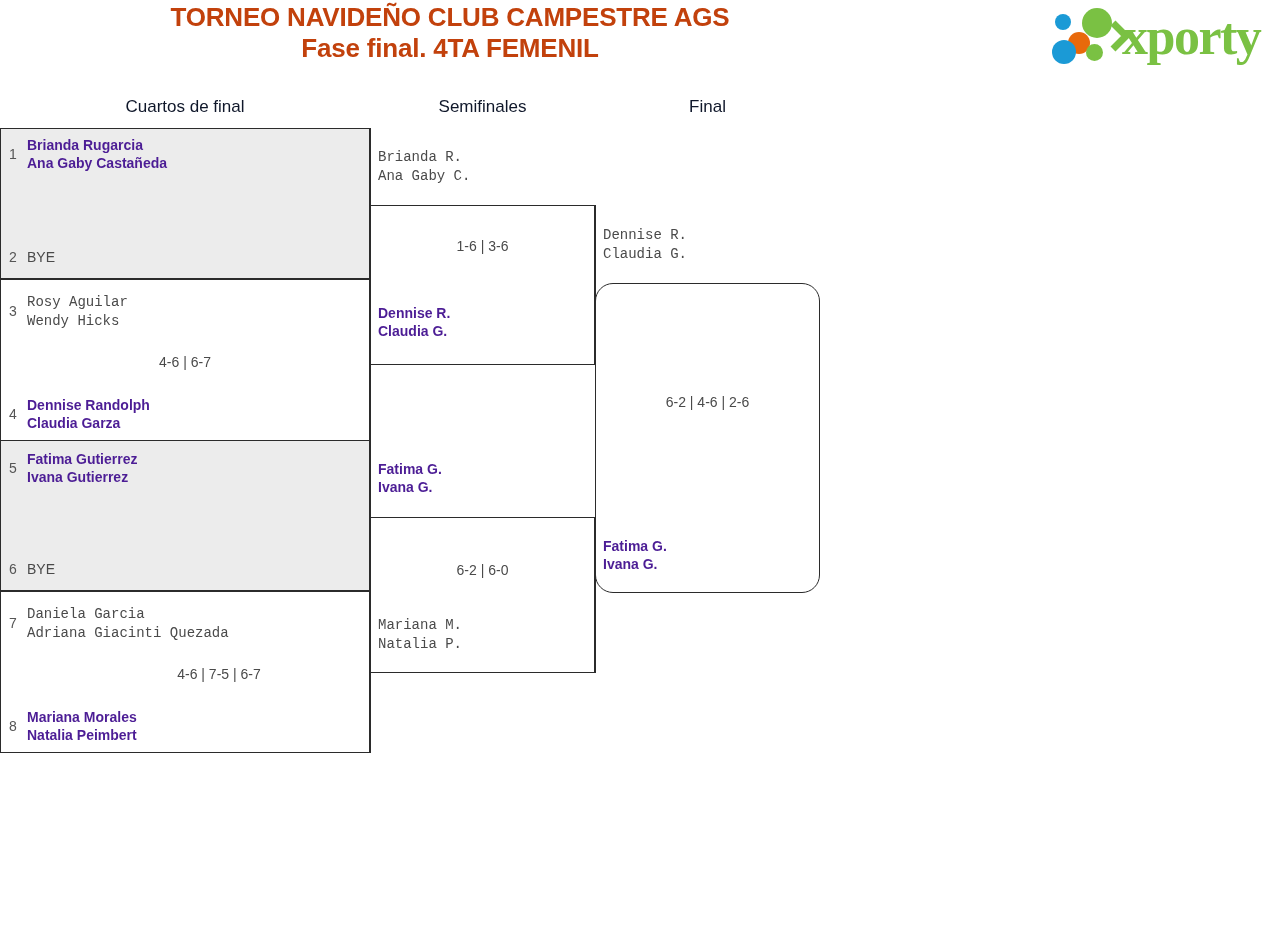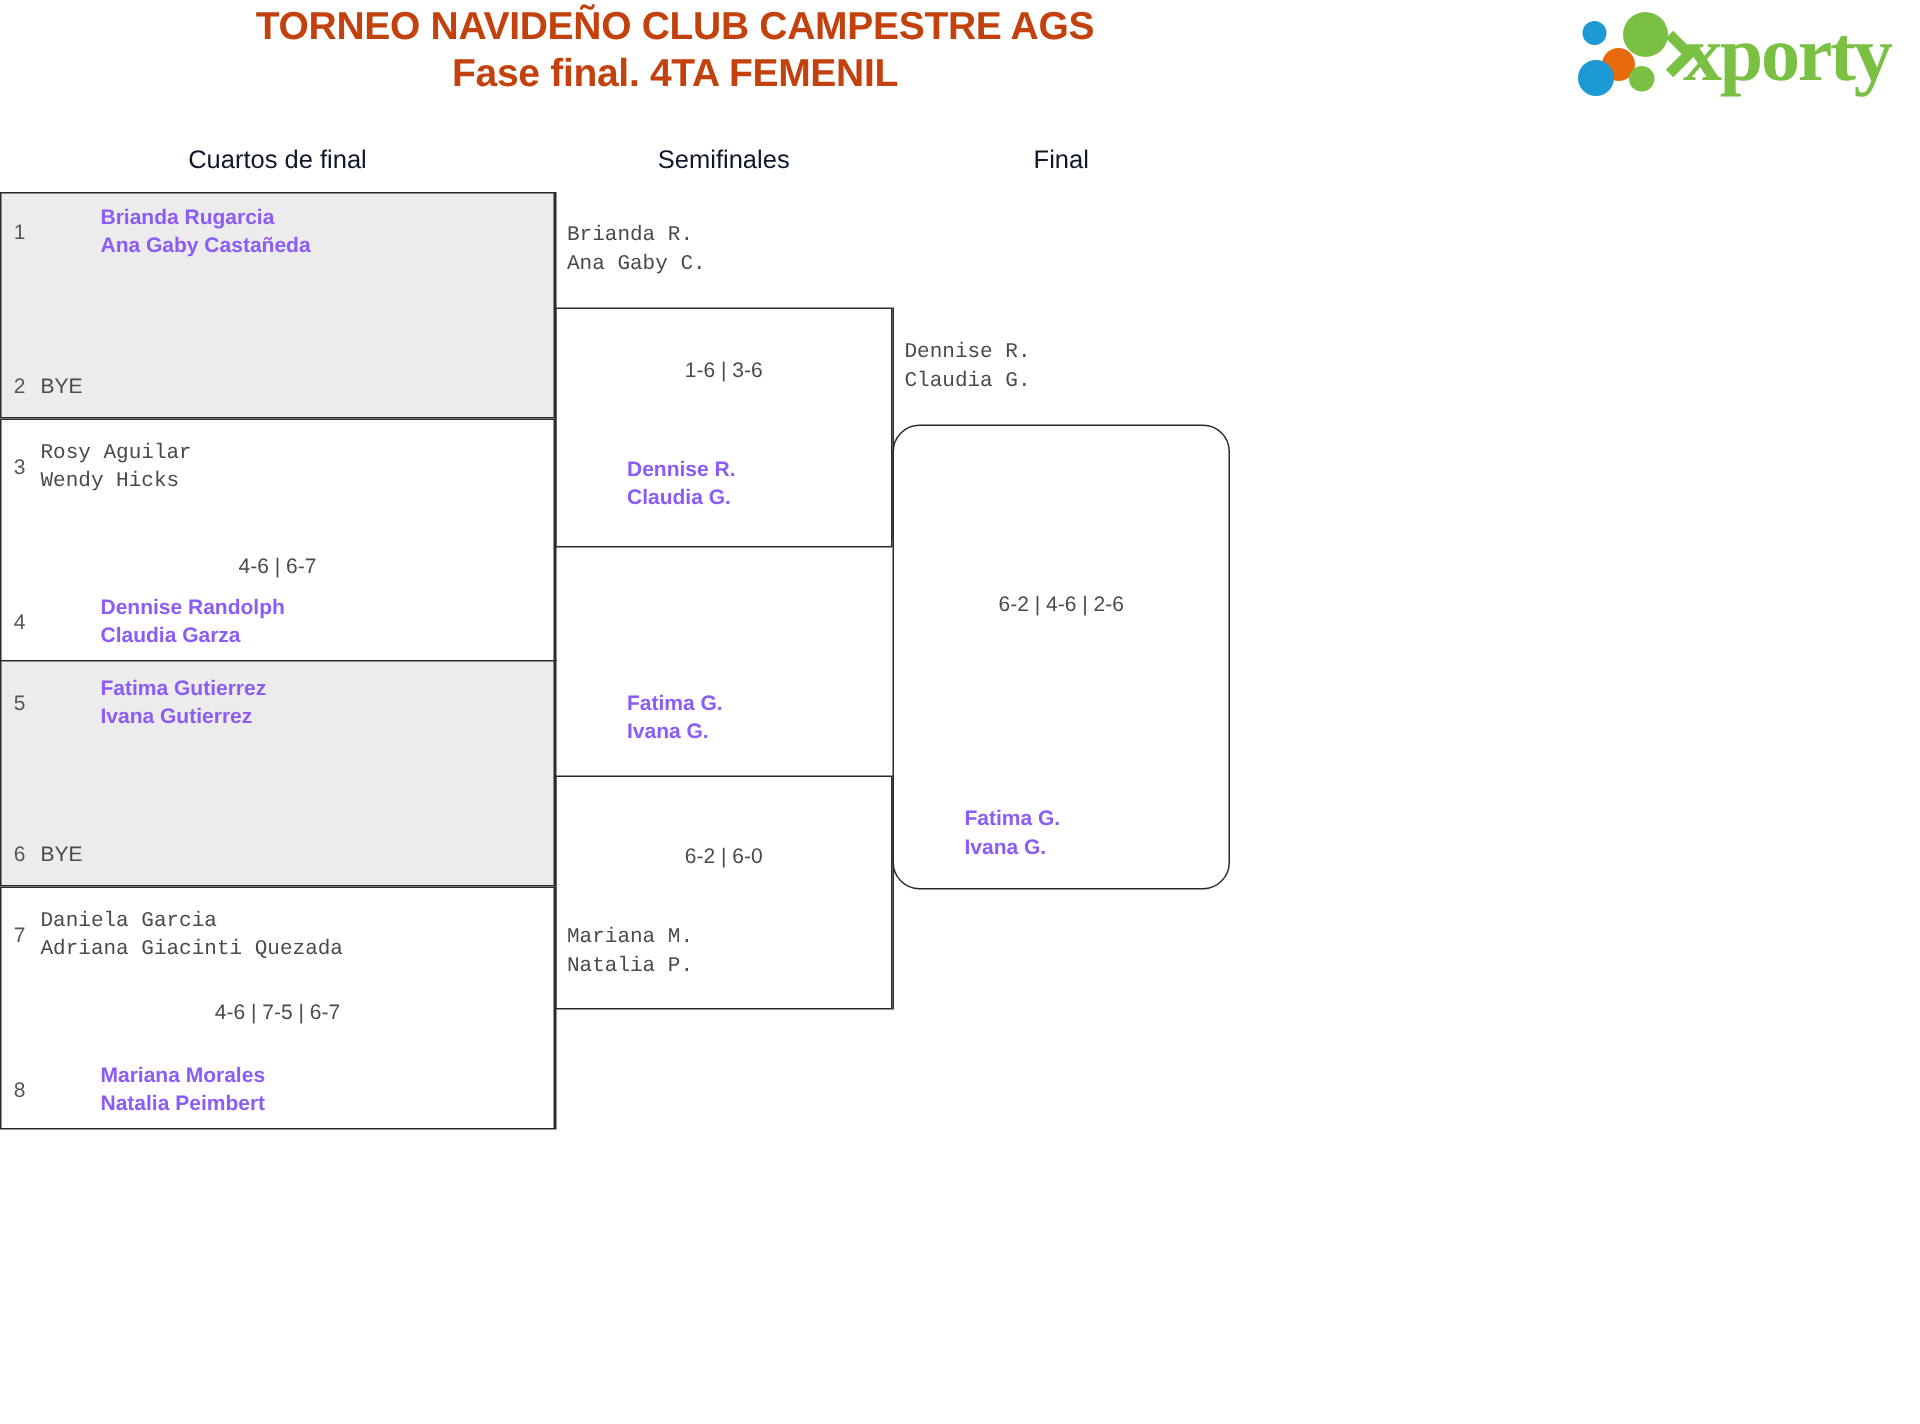--- a/index.html
+++ b/index.html
@@ -115,21 +115,21 @@
   }
   .names {
     flex: 1 1 auto;
     padding-left: 2px;
   }
   .name-line {
     font-size: 14px;
     line-height: 18px;
     white-space: nowrap;
   }
-  .winner .name-line { font-weight: 700; color: #8b5cf6; margin-left: 40px; }
+  .winner .name-line { font-weight: 700; color: #4c1d95; }
   .loser  .name-line { font-weight: 400; color: #4a4a4a; font-family: Liberation Mono, monospace; }
   .bye    .name-line { font-weight: 400; color: #4a4a4a; }
 
   .score {
     position: absolute;
     left: 0; width: 100%;
     text-align: center;
     font-size: 14px;
     line-height: 18px;
     color: #4a4a4a;
@@ -191,21 +191,21 @@
   </div>
 
   <div class="match plain" style="left:0px; top:279px; width:370px; height:162px;">
     <div class="slot loser" style="top:13px; height:36px;">
       <span class="seed">3</span>
       <span class="names">
         <span class="name-line">Rosy Aguilar</span><br>
         <span class="name-line">Wendy Hicks</span>
       </span>
     </div>
-    <div class="score" style="top:73px;margin-top:15px;">4-6 | 6-7</div>
+    <div class="score" style="top:73px;">4-6 | 6-7</div>
     <div class="slot winner" style="top:116px; height:36px;">
       <span class="seed">4</span>
       <span class="names">
         <span class="name-line">Dennise Randolph</span><br>
         <span class="name-line">Claudia Garza</span>
       </span>
     </div>
   </div>
 
   <div class="match shaded" style="left:0px; top:440px; width:370px; height:151px;">
@@ -226,21 +226,21 @@
   </div>
 
   <div class="match plain" style="left:0px; top:591px; width:370px; height:162px;">
     <div class="slot loser" style="top:13px; height:36px;">
       <span class="seed">7</span>
       <span class="names">
         <span class="name-line">Daniela Garcia</span><br>
         <span class="name-line">Adriana Giacinti Quezada</span>
       </span>
     </div>
-    <div class="score" style="top:73px;">4-6 | 7-5 | 6-7</div>
+    <div class="score" style="top:73px;padding-left:34px;">4-6 | 7-5 | 6-7</div>
     <div class="slot winner" style="top:116px; height:36px;">
       <span class="seed">8</span>
       <span class="names">
         <span class="name-line">Mariana Morales</span><br>
         <span class="name-line">Natalia Peimbert</span>
       </span>
     </div>
   </div>
 
   <div class="match nofill" style="left:370px; top:205px; width:225px; height:160px;">

